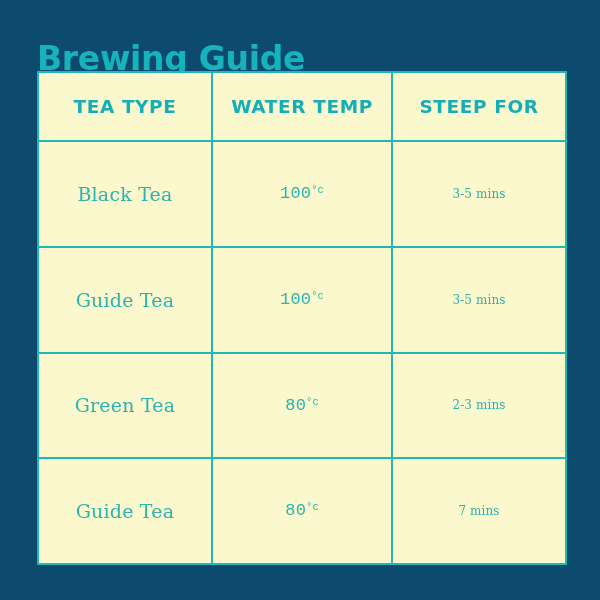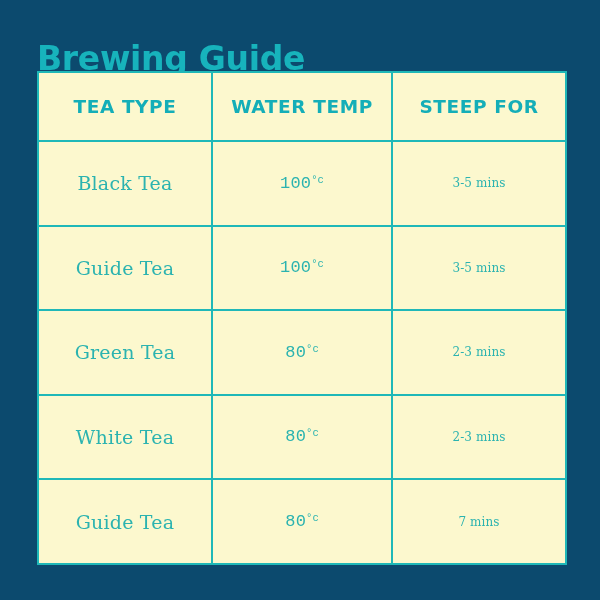--- a/index.html
+++ b/index.html
@@ -121,25 +121,20 @@
         <td class="cell-temp"><span>100</span><span class="deg">°c</span></td>
         <td class="cell-steep">3-5 mins</td>
       </tr>
 
       <tr>
         <td class="cell-type">Green Tea</td>
         <td class="cell-temp"><span>80</span><span class="deg">°c</span></td>
         <td class="cell-steep">2-3 mins</td>
       </tr>
 
-      <tr>
-        <td class="cell-type">White Tea</td>
-        <td class="cell-temp"><span>80</span><span class="deg">°c</span></td>
-        <td class="cell-steep">2-3 mins</td>
-      </tr>
 
       <tr>
         <td class="cell-type">Guide Tea</td>
         <td class="cell-temp"><span>80</span><span class="deg">°c</span></td>
         <td class="cell-steep">7 mins</td>
       </tr>
 
 
     </tbody>
   </table>

